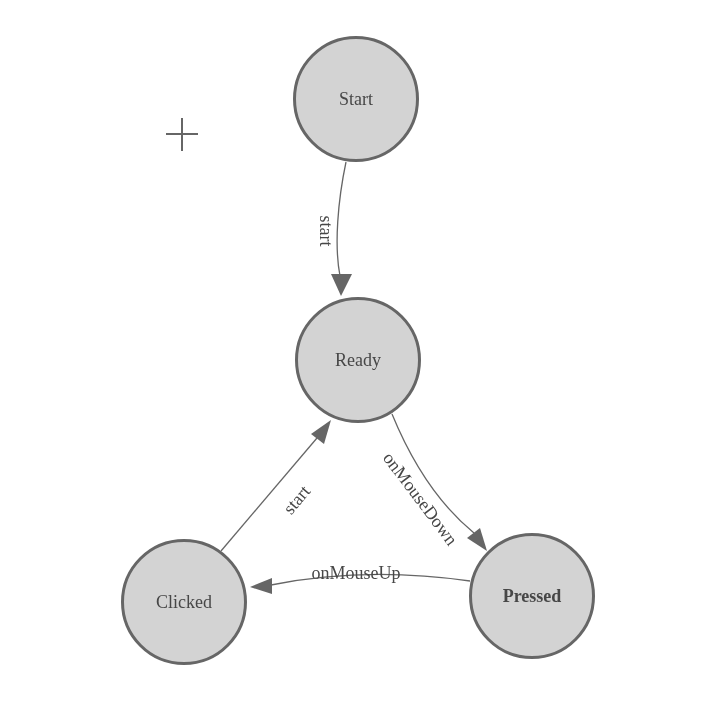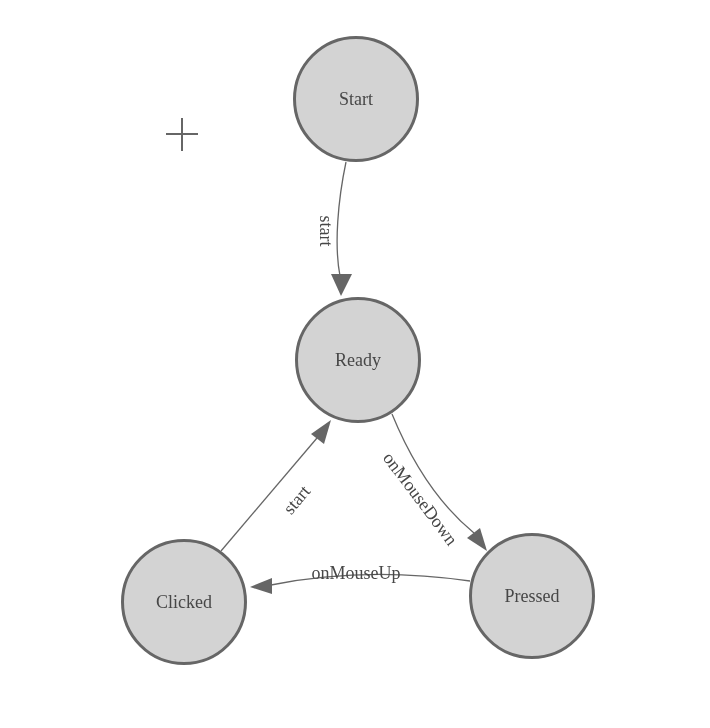--- a/index.html
+++ b/index.html
@@ -56,21 +56,21 @@
   .edge-label {
     position: absolute;
     font-size: 18px;
     color: var(--label);
     white-space: nowrap;
     transform-origin: center center;
   }
   #node-start   { left: 293px; top: 36px;  }
   #node-ready   { left: 295px; top: 297px; }
   #node-clicked { left: 121px; top: 539px; }
-  #node-pressed { left: 469px; top: 533px; }
+  #node-pressed { left: 469px; top: 533px; font-weight: bold; }
   #label-start-vertical {
     left: 325px; top: 231px;
     transform: translate(-50%, -50%) rotate(90deg);
   }
   #label-start-diagonal {
     left: 297px; top: 500px;
     transform: translate(-50%, -50%) rotate(-50deg);
   }
   #label-onmousedown {
     left: 420px; top: 499px;

